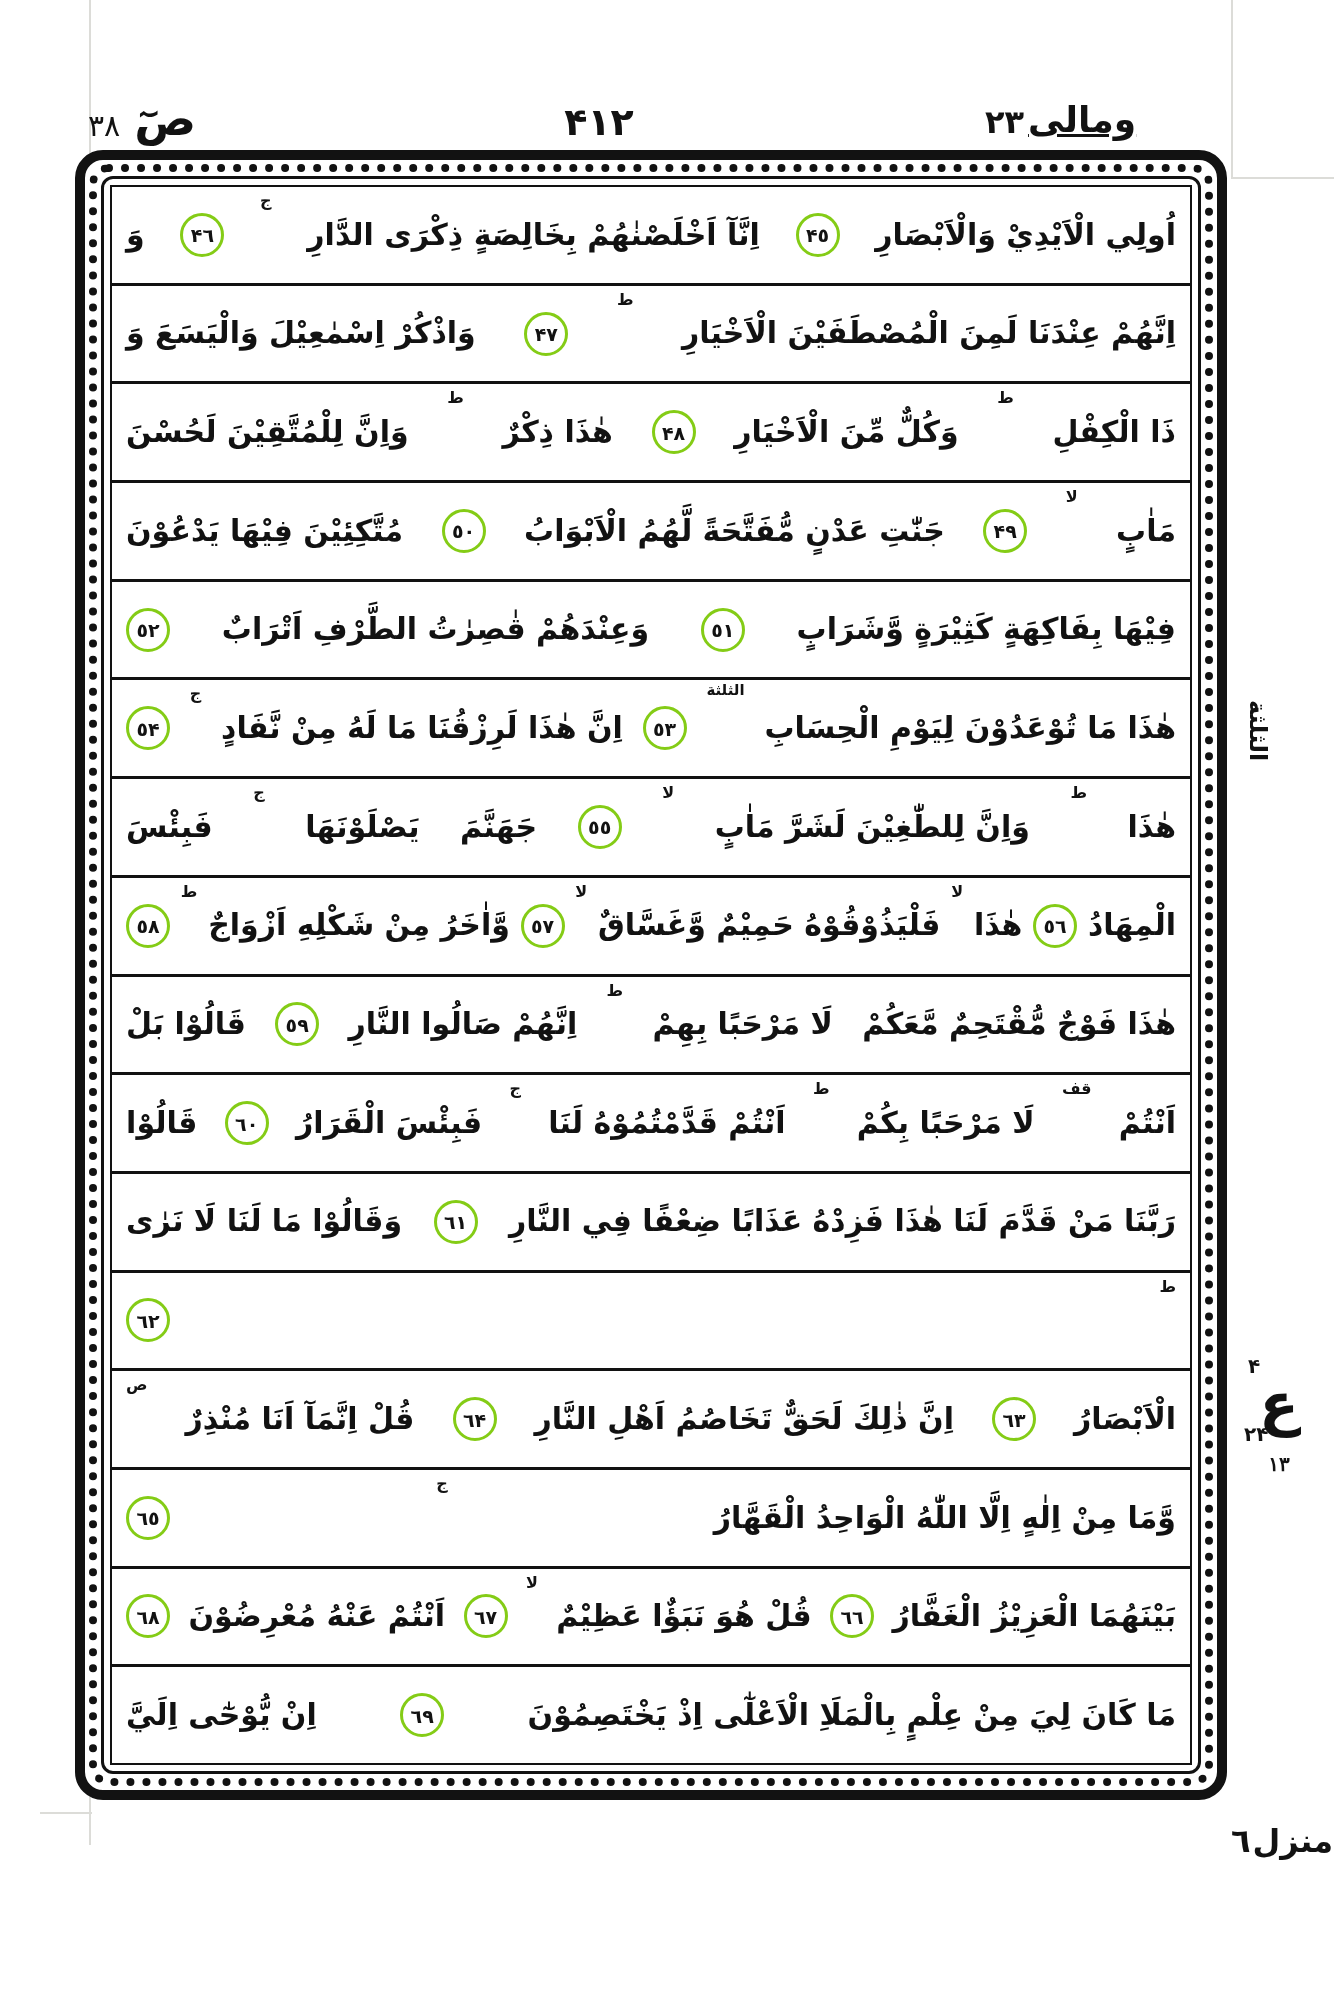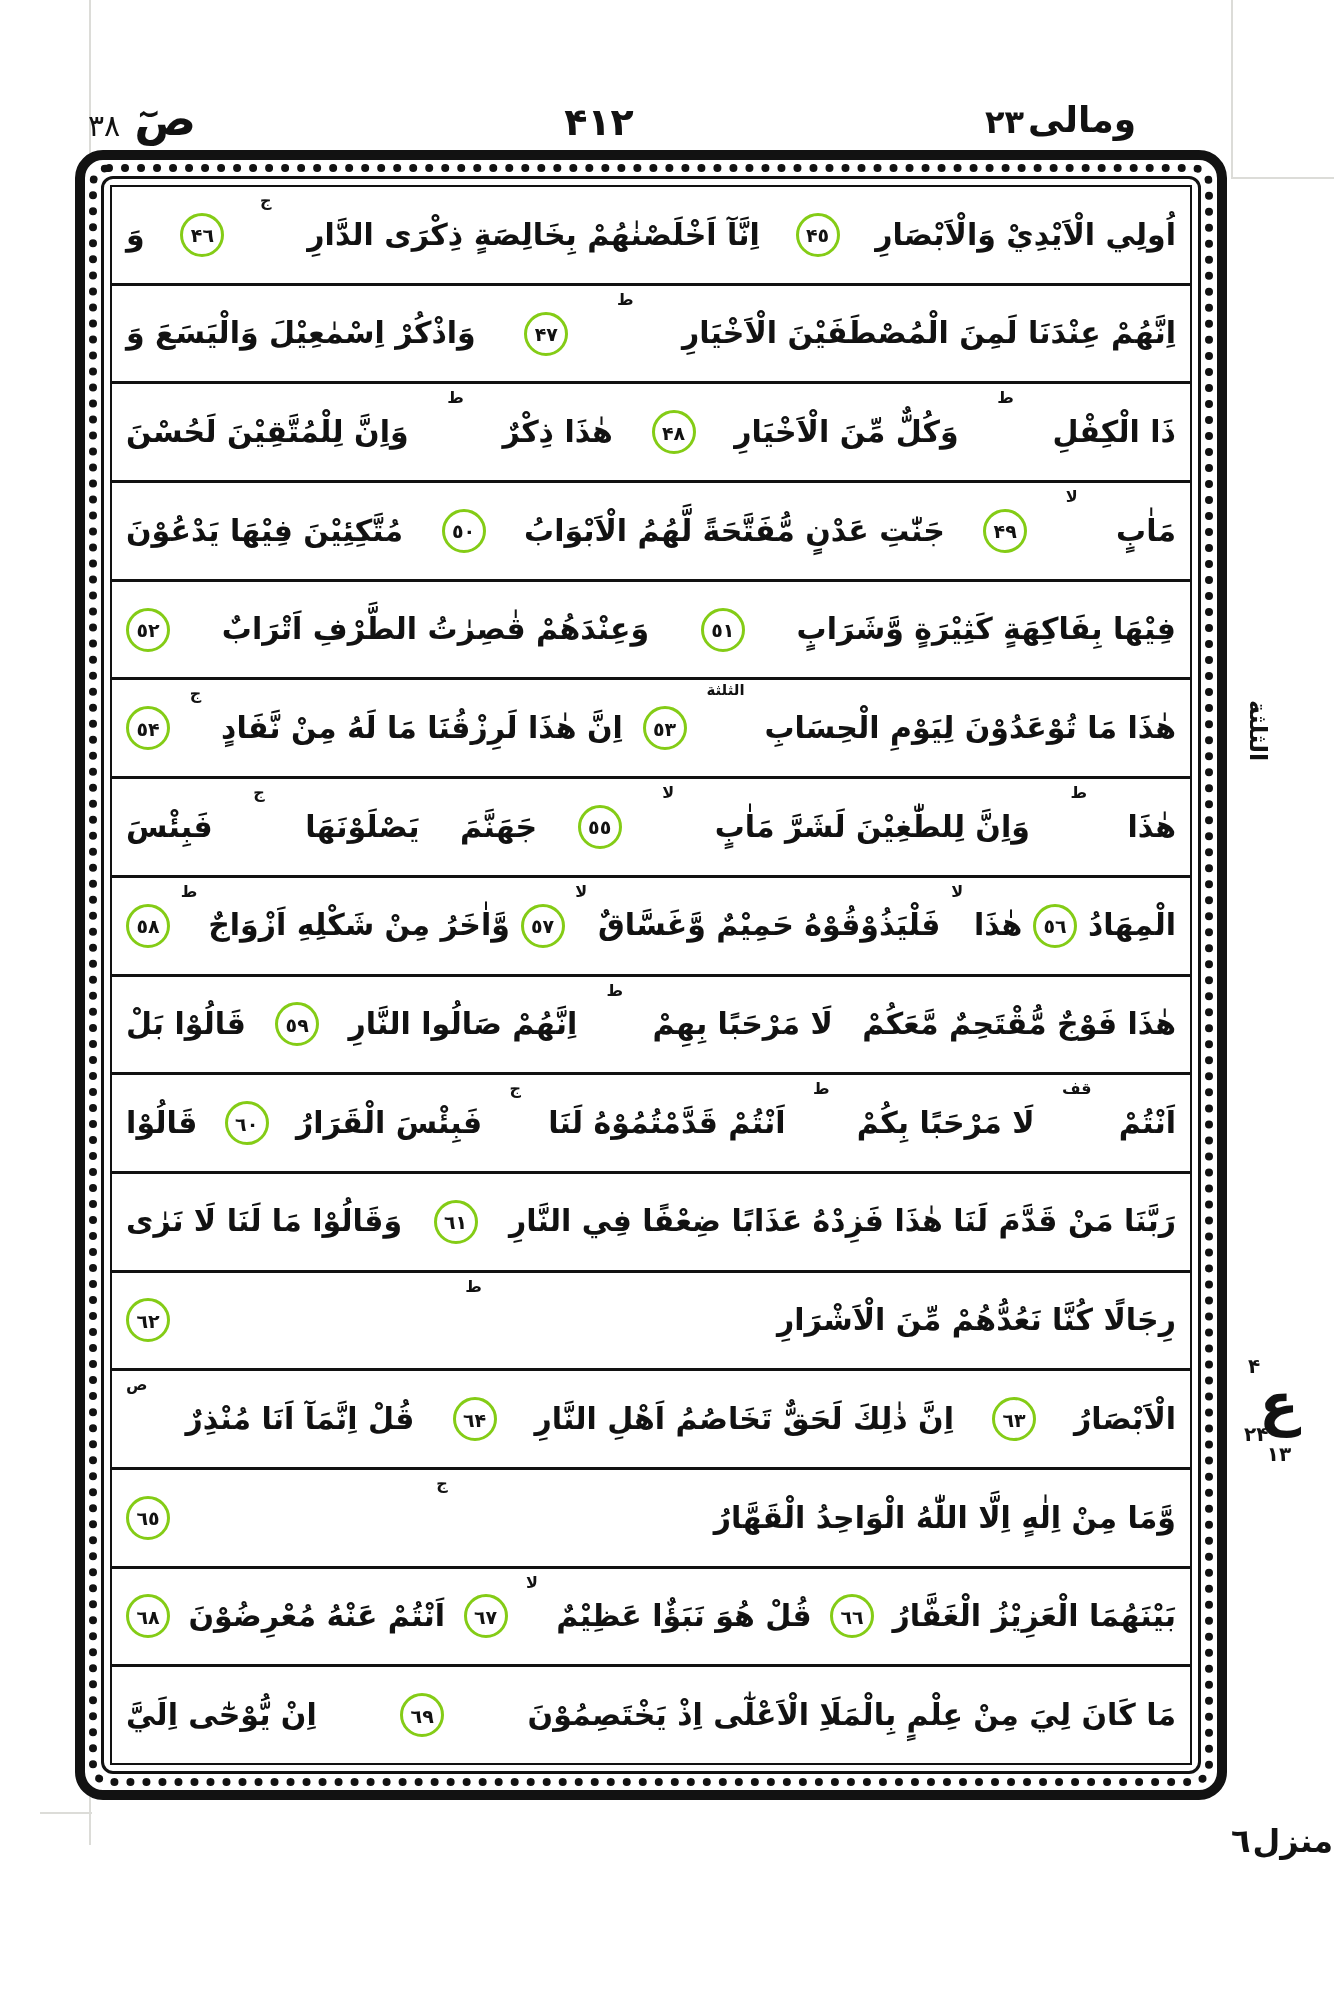--- a/index.html
+++ b/index.html
@@ -17,21 +17,21 @@
   .edge-right-v{left:1231px;top:0;width:2px;height:178px;}
   .edge-right-h{left:1231px;top:177px;width:103px;height:2px;}
   .edge-bottom-h{left:40px;top:1812px;width:52px;height:2px;}
 
   
   .header-left{position:absolute;left:88px;top:96px;display:flex;direction:rtl;align-items:flex-end;gap:14px;z-index:2;}
   .header-left .surah{font-size:46px;font-weight:700;line-height:1;}
   .header-left .num{font-size:30px;font-weight:400;line-height:1.1;}
   .header-center{position:absolute;left:0;top:100px;width:1198px;text-align:center;font-size:38px;font-weight:700;z-index:2;}
   .header-right{position:absolute;left:985px;top:102px;display:flex;direction:rtl;align-items:flex-end;gap:4px;font-weight:700;z-index:2;}
-  .header-right .juz{font-size:36px;line-height:1;}
+  .header-right .juz{font-size:36px;line-height:1;text-decoration:underline;}
   .header-right .num{font-size:32px;line-height:1;}
 
   
   .frame{
     position:absolute;left:75px;top:150px;width:1152px;height:1650px;
     box-sizing:border-box;border:10px solid #121212;border-radius:28px;
     background:#ffffff;padding:4px;z-index:1;
   }
   .beads{width:100%;height:100%;box-sizing:border-box;border:8px dotted #121212;border-radius:20px;padding:4px;}
   .inner{width:100%;height:100%;box-sizing:border-box;border:3px solid #121212;border-radius:12px;padding:6px;}
@@ -57,21 +57,21 @@
     writing-mode:vertical-rl;font-size:24px;font-weight:700;letter-spacing:3px;
   }
   .ruku-margin{
     position:absolute;left:1240px;top:1356px;width:78px;z-index:2;
     display:flex;flex-direction:column;align-items:center;line-height:1;font-weight:700;
   }
   .ruku-margin .small{font-size:20px;}
   .ruku-margin .top{align-self:flex-end;margin-left:8px;}
   .ruku-margin .ain{font-size:58px;line-height:0.9;margin-top:2px;}
   .ruku-margin .mid{margin-top:-6px;align-self:flex-end;margin-left:4px;}
-  .ruku-margin .bot{}
+  .ruku-margin .bot{margin-top:10px;font-family:Liberation Serif, serif;}
 
   
   .manzil{
     position:absolute;left:0;top:1822px;width:1334px;z-index:2;
     direction:rtl;font-size:32px;font-weight:700;
   }
   .manzil span{padding:0 1px;}
 </style>
 </head>
 <body>
@@ -183,21 +183,20 @@
               <span class="t">فَبِئْسَ الْقَرَارُ</span>
               <span class="ayah">٦٠</span>
               <span class="t">قَالُوْا</span>
             </div>
             <div class="line">
               <span class="t">رَبَّنَا مَنْ قَدَّمَ لَنَا هٰذَا فَزِدْهُ عَذَابًا ضِعْفًا فِي النَّارِ</span>
               <span class="ayah">٦١</span>
               <span class="t">وَقَالُوْا مَا لَنَا لَا نَرٰى</span>
             </div>
             <div class="line">
-              <span class="t">رِجَالًا كُنَّا نَعُدُّهُمْ مِّنَ الْاَشْرَارِ</span>
               <span class="waqf">ط</span>
               <span class="ayah">٦٢</span>
             </div>
             <div class="line">
               <span class="t">الْاَبْصَارُ</span>
               <span class="ayah">٦٣</span>
               <span class="t">اِنَّ ذٰلِكَ لَحَقٌّ تَخَاصُمُ اَهْلِ النَّارِ</span>
               <span class="ayah">٦۴</span>
               <span class="t">قُلْ اِنَّمَآ اَنَا مُنْذِرٌ</span>
               <span class="waqf">ص</span>

